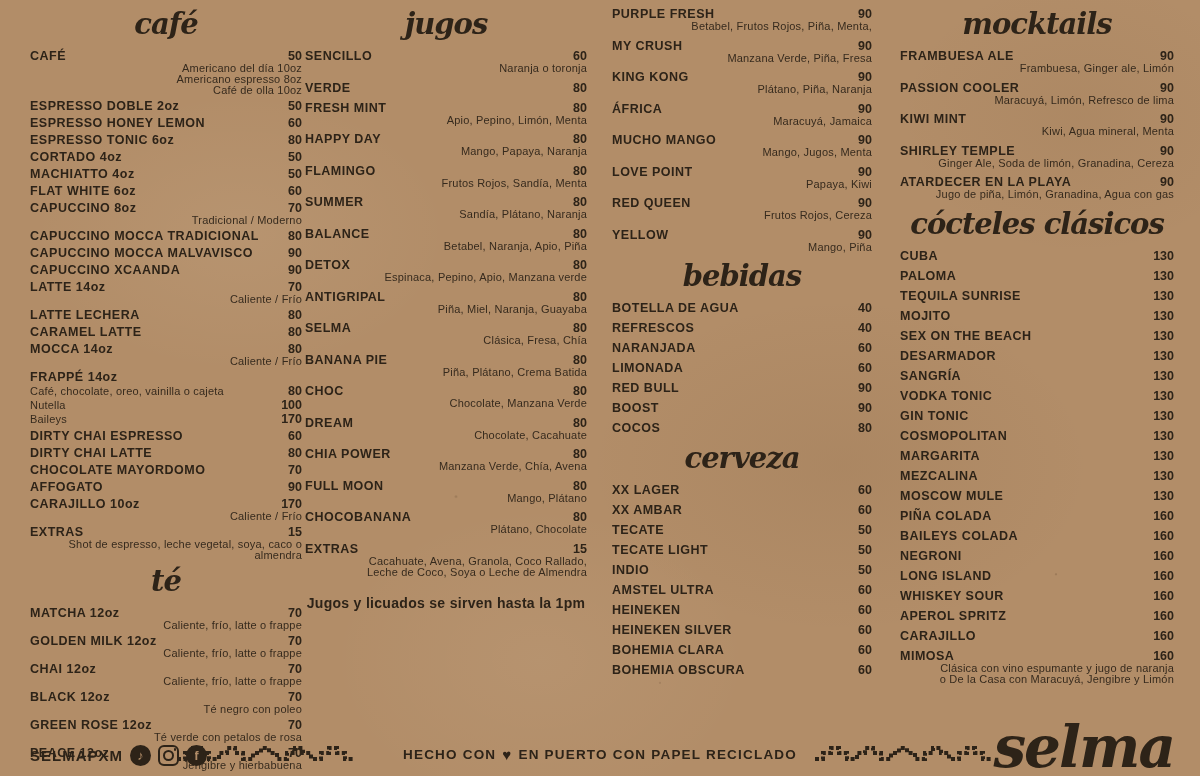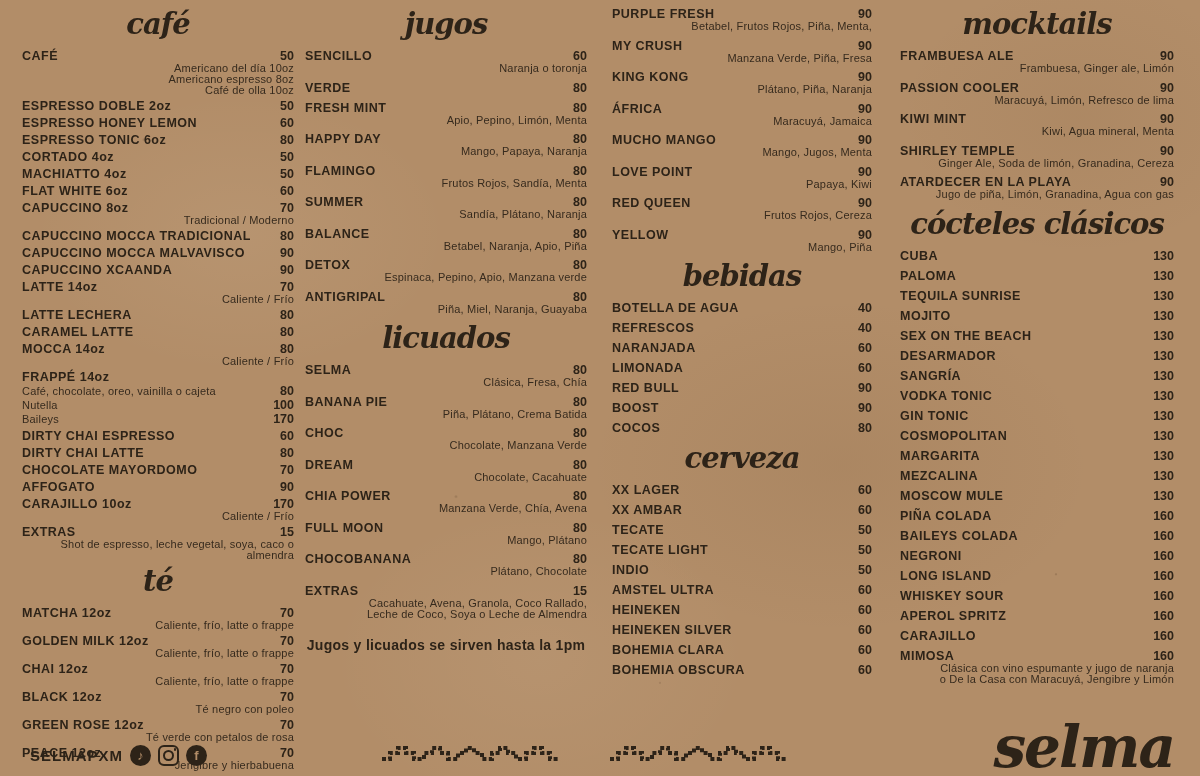--- a/index.html
+++ b/index.html
@@ -13,21 +13,21 @@
       radial-gradient(circle 1.5px at 38% 64%, rgba(60,40,20,.22), transparent 2px),
       radial-gradient(circle 1.5px at 72% 30%, rgba(60,40,20,.22), transparent 2px),
       radial-gradient(circle 1px at 88% 74%, rgba(50,30,15,.25), transparent 1.6px),
       radial-gradient(circle 1px at 55% 88%, rgba(50,30,15,.2), transparent 1.6px),
       radial-gradient(ellipse 300px 200px at 20% 30%, rgba(255,240,215,.07), transparent 70%),
       radial-gradient(ellipse 360px 240px at 70% 60%, rgba(90,60,30,.08), transparent 70%),
       radial-gradient(ellipse 300px 220px at 45% 85%, rgba(255,240,220,.06), transparent 70%),
       radial-gradient(ellipse 260px 200px at 90% 15%, rgba(90,60,30,.06), transparent 70%);
   }
   .col{position:absolute;top:8px;}
-  #col1{left:22px;width:272px;}
+  #col1{left:30px;width:272px;}
   #col2{left:305px;width:282px;}
   #col3{left:612px;width:260px;}
   #col4{left:900px;width:274px;}
   .section-title{
     font-family:"DejaVu Serif",serif;font-style:italic;font-weight:700;
     font-size:29px;line-height:32px;text-align:center;margin:0 0 10px;
     color:var(--ink);letter-spacing:-1px;
   }
   .section:not(:first-child) .section-title{}
   .item{margin-bottom:7px;}
@@ -332,21 +332,20 @@
         </div>
         <div class="item">
           <div class="row">
             <span class="name">ANTIGRIPAL</span>
             <span class="price">80</span>
           </div>
           <div class="desc">Piña, Miel, Naranja, Guayaba</div>
         </div>
       </section>
       <section class="section">
-        <h2 class="section-title">licuados</h2>
         <div class="item">
           <div class="row">
             <span class="name">SELMA</span>
             <span class="price">80</span>
           </div>
           <div class="desc">Clásica, Fresa, Chía</div>
         </div>
         <div class="item">
           <div class="row">
             <span class="name">BANANA PIE</span>
@@ -747,19 +746,24 @@
         <span class="lens"></span>
         <span class="dot"></span>
       </span>
     <span class="icon circle">f</span>
   </div>
 
   <div class="footer-center">
     <svg class="zigzag" width="212" height="16" viewBox="0 0 212 16">
       <path d="M2 13 h8 v-6 h8 v-5 h8 v5 h8 v6 h10 v-6 h8 v-5 h8 v5 h8 v6 h10 v-6 h8 v-5 h8 v5 h8 v6 h10 v-6 h8 v-5 h8 v5 h8 v6 h10 v-6 h8 v-5 h8 v5 h8 v6 h8" fill="none" stroke="currentColor" stroke-width="4" stroke-dasharray="4 2.4"></path>
     </svg>
+    <span class="made-with">
+      <span>HECHO CON</span>
+      <span class="heart">♥</span>
+      <span>EN PUERTO CON PAPEL RECICLADO</span>
+    </span>
     <svg class="zigzag" width="212" height="16" viewBox="0 0 212 16">
       <path d="M2 13 h8 v-6 h8 v-5 h8 v5 h8 v6 h10 v-6 h8 v-5 h8 v5 h8 v6 h10 v-6 h8 v-5 h8 v5 h8 v6 h10 v-6 h8 v-5 h8 v5 h8 v6 h10 v-6 h8 v-5 h8 v5 h8 v6 h8" fill="none" stroke="currentColor" stroke-width="4" stroke-dasharray="4 2.4"></path>
     </svg>
   </div>
 
   <div class="logo">selma</div>
 </div>
 
 </body></html>

